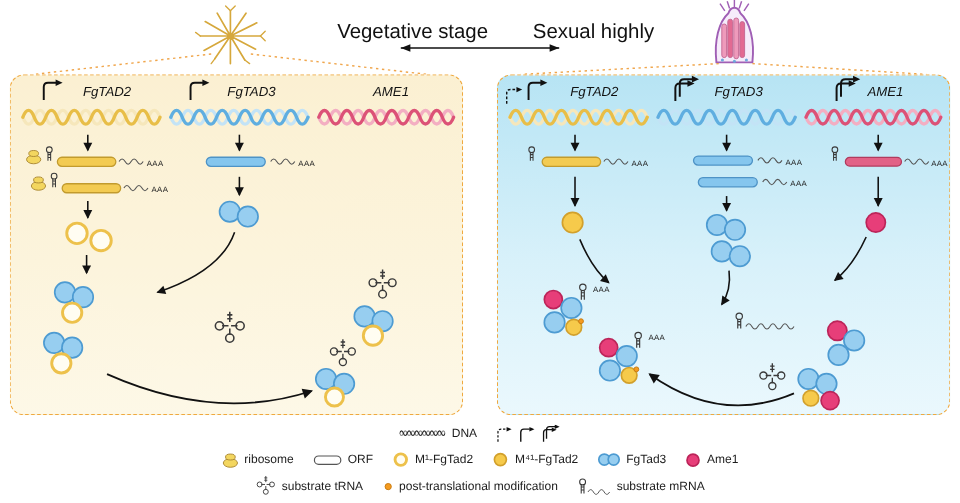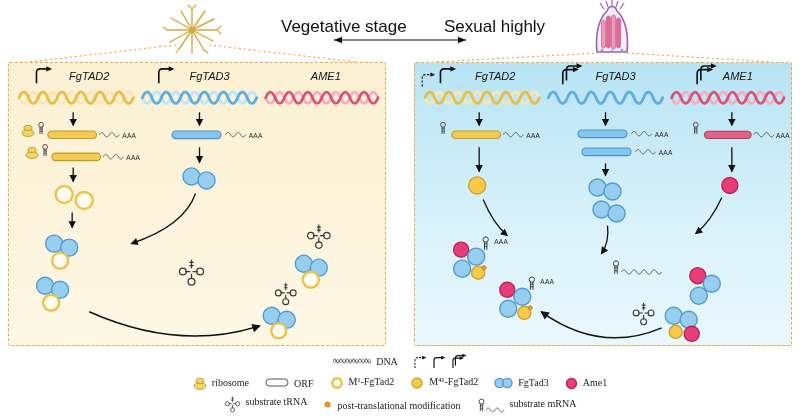--- a/index.html
+++ b/index.html
@@ -6,21 +6,21 @@
   body{
     width:800px;height:419px;position:relative;overflow:hidden;
     background:#ffffff;font-family:"Liberation Sans",sans-serif;
   }
   :root{--dA:#888;--dB:#bbb;--oF:#ddd;--oS:#777;}
   svg{font-family:"Liberation Sans",sans-serif;}
   .abs{position:absolute;}
   .stage-label{position:absolute;font-size:17px;color:#111;white-space:nowrap;}
   .panel{
     position:absolute;top:62px;width:378px;height:284px;box-sizing:border-box;
-    border:1.6px dashed #EFA93F;border-radius:2px;
+    border:1.6px dashed #EFA93F;border-radius:12px;
   }
   .panel-left{left:8px;background:linear-gradient(180deg,#FBF0D2 0%,#FCF4DC 55%,#FDF8E7 100%);}
   .panel-right{left:414px;background:linear-gradient(180deg,#B7E4F4 0%,#D8F1FA 55%,#EAF8FD 100%);}
   .panel svg{display:block;width:100%;height:100%;overflow:visible;}
   
   .dsA{stroke:var(--dA);fill:none;stroke-width:3;stroke-linecap:round;}
   .dsB{stroke:var(--dB);fill:none;stroke-width:3;stroke-linecap:round;}
   .dna-y{--dA:#E8BE48;--dB:#F6E7BB;}
   .dna-b{--dA:#5FAEE0;--dB:#C3E3F6;}
   .dna-r{--dA:#DC5277;--dB:#F3AEC2;}
@@ -34,21 +34,21 @@
   .cm{fill:#E73E79;stroke:#BC2459;stroke-width:1.4;}
   .ptm{fill:#F59B20;stroke:#C87A10;stroke-width:0.8;}
   .arr{stroke:#111;stroke-width:1.3;fill:none;marker-end:url(#mAH);}
   .arr-big{stroke:#111;stroke-width:1.5;fill:none;marker-end:url(#mAH);}
   .dotted{stroke:#F0A64C;stroke-width:1.2;stroke-dasharray:2 3;fill:none;}
   text.gene{font-style:italic;font-size:11px;fill:#111;}
   text.aaa{font-size:6.5px;fill:#222;letter-spacing:.3px;}
   
   .legend{position:absolute;left:0;top:350px;width:800px;}
   .lrow{display:flex;justify-content:center;align-items:center;gap:16px;height:22px;font-size:10px;color:#1c1c1c;}
-  .li{display:inline-flex;align-items:flex-start;gap:5px;font-family:Liberation Serif, serif;}
+  .li{display:inline-flex;align-items:center;gap:5px;}
   .li .icons{display:inline-flex;align-items:flex-end;gap:6px;}
 </style>
 </head>
 <body>
 
 <svg aria-hidden="true" style="position:absolute;width:0;height:0;overflow:hidden">
   <defs>
     <marker id="mAH" viewBox="0 0 8 8" refX="6.5" refY="4" markerWidth="6.5" markerHeight="6.5" orient="auto-start-reverse">
       <path d="M0.5,0.5 L7.5,4 L0.5,7.5 Z" fill="#111"></path>
     </marker>

